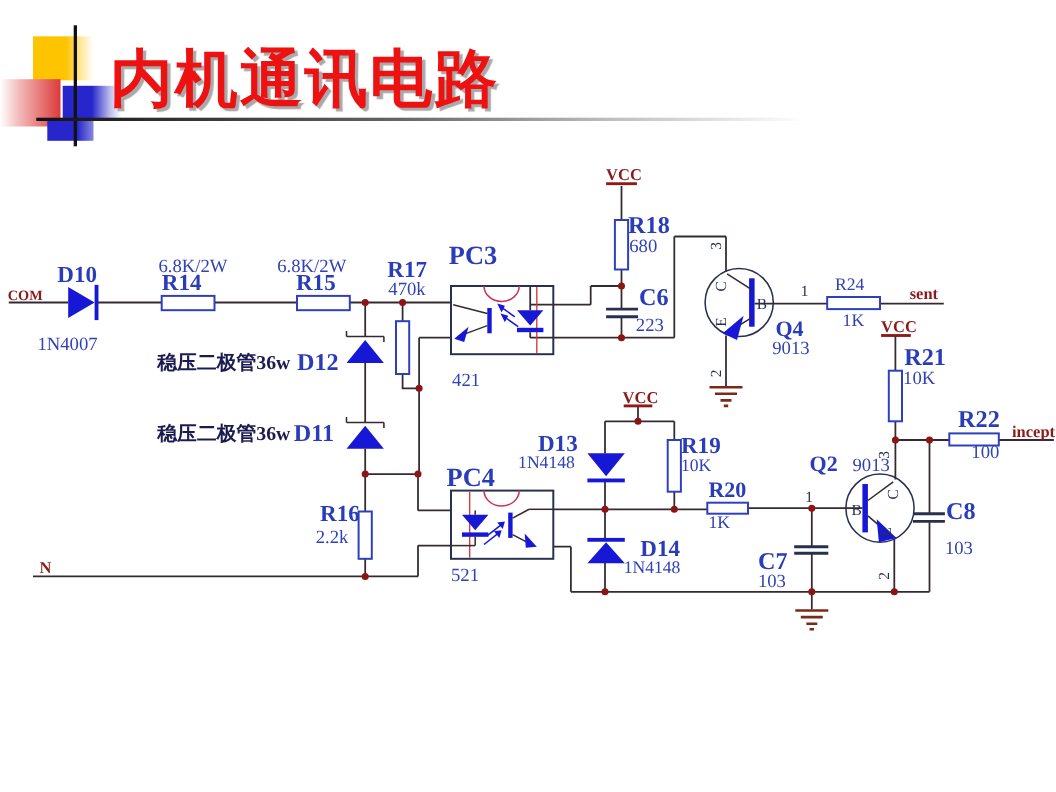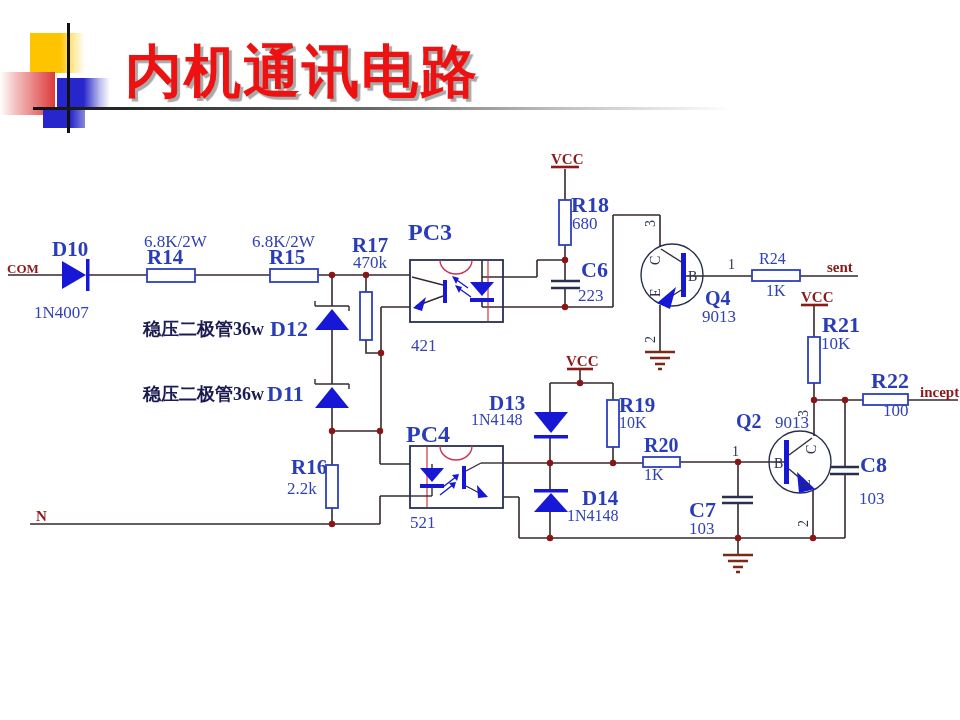--- a/index.html
+++ b/index.html
@@ -6,21 +6,21 @@
   #slide{position:relative;width:960px;height:720px;background:#fff;overflow:hidden;
          font-family:"Liberation Serif","DejaVu Serif",serif;}
   
   .deco{position:absolute;}
   #deco-yellow{left:30px;top:33px;width:55px;height:40px;background:linear-gradient(90deg,#ffc400 55%,#ffe9a0 80%,#fff);}
   #deco-pink{left:0;top:72px;width:55px;height:43px;background:linear-gradient(270deg,#dd3a3a,#f3bdbd 70%,#fff);}
   #deco-blue1{left:57px;top:78px;width:53px;height:32px;background:linear-gradient(90deg,#2626cc 50%,#b9b9ec 80%,#fff);}
   #deco-blue2{left:43px;top:110px;width:42px;height:18px;background:linear-gradient(90deg,#2626cc 65%,#8888dd);}
   #deco-vline{left:67px;top:23px;width:3px;height:110px;background:#111;}
   #deco-hline{left:33px;top:107px;width:737px;height:3px;background:linear-gradient(90deg,#111,#666 45%,#bbb 70%,#fff 95%);}
-  #page-title{position:absolute;left:125px;top:34px;font-size:57px;font-weight:bold;color:#ee1111;
+  #page-title{position:absolute;left:100px;top:34px;font-size:57px;font-weight:bold;color:#ee1111;
       font-family:"Liberation Sans","DejaVu Sans",sans-serif;letter-spacing:2px;
       text-shadow:3px 3px 1px #a9a9a9;white-space:nowrap;}
   
   svg text{font-family:"Liberation Serif","DejaVu Serif",serif;}
   .lbl{fill:#2a3db8;font-weight:bold;font-size:21px;}
   .lbl20{fill:#2a3db8;font-weight:bold;font-size:20px;}
   .lbl22{fill:#2a3db8;font-weight:bold;font-size:22px;}
   .big{fill:#2a3db8;font-weight:bold;font-size:24px;}
   .val{fill:#3142b5;font-size:17px;}
   .val16{fill:#3142b5;font-size:16px;}

